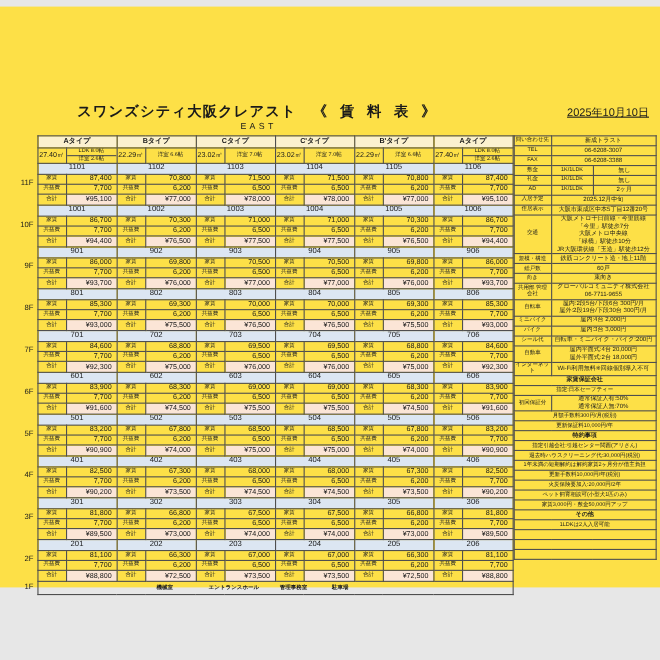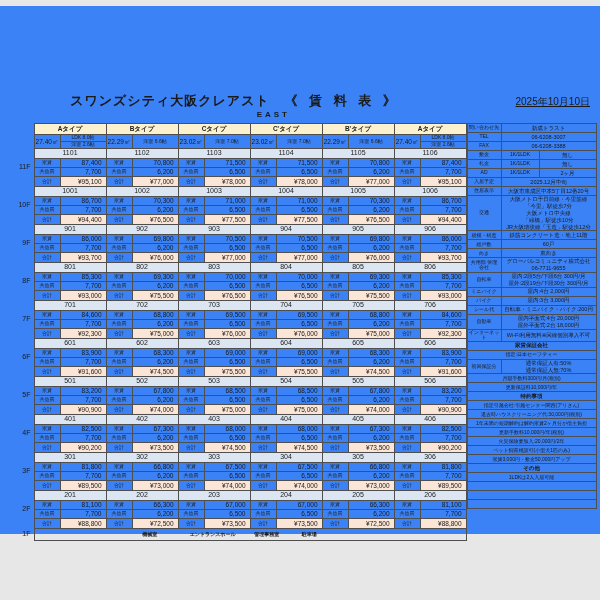--- a/index.html
+++ b/index.html
@@ -1,27 +1,27 @@
 <!DOCTYPE html>
 <html style="--header-bg: #fbf1cf; --room-bg: #dce6f2; --total-bg: #fbe5d6;"><head>
 <meta charset="utf-8">
 <style>
   html,body{margin:0;padding:0;}
   body{
     width:600px;height:600px;background:#e7e7e7;position:relative;
     font-family:"Liberation Sans","DejaVu Sans",sans-serif;color:#1a1a1a;
     -webkit-font-smoothing:antialiased;
   }
-  .sheet{position:absolute;top:6px;left:0;width:600px;height:528px;background:#3b82f6;}
+  .sheet{position:absolute;top:6px;left:0;width:600px;height:528px;background:#fde047;}
   .title{position:absolute;top:86px;left:0;width:470px;text-align:center;
     font-size:13px;font-weight:bold;letter-spacing:1px;white-space:nowrap;}
   .title .sub{letter-spacing:4px;margin-left:10px;}
   .date{position:absolute;top:89px;right:10px;font-size:10px;text-decoration:underline;}
-  .east{position:absolute;top:104px;left:180px;width:110px;text-align:right;
-    font-size:8px;font-weight:bold;letter-spacing:3px;}
+  .east{position:absolute;top:104px;left:180px;width:110px;text-align:center;
+    font-size:8px;font-weight:normal;letter-spacing:3px;}
   .layout{position:absolute;top:117px;left:14px;display:flex;align-items:flex-start;}
 
   table{border-collapse:collapse;table-layout:fixed;}
   td{border:1px solid #4f4f4f;padding:0;overflow:hidden;white-space:nowrap;line-height:1.15;}
 
   
   .rent{width:452px;}
   .rent td{text-align:center;}
   td.gutter{border:none;background:transparent;text-align:right;padding-right:3px;
     font-size:7px;vertical-align:middle;}

